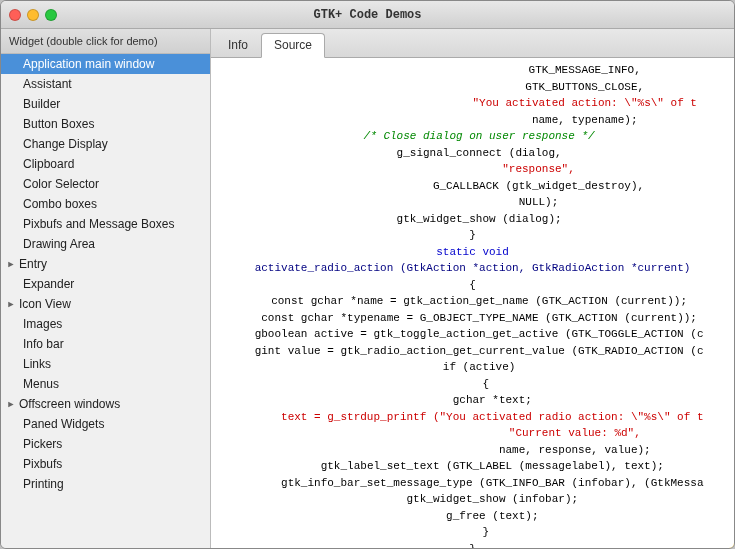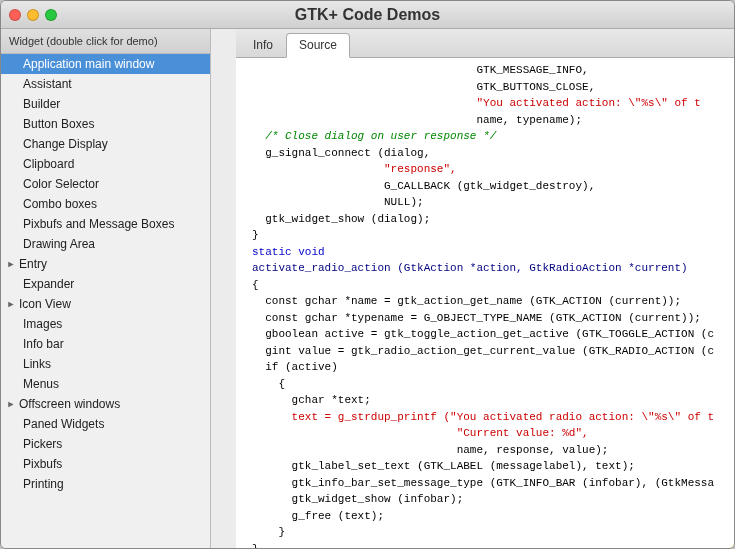--- a/index.html
+++ b/index.html
@@ -41,29 +41,29 @@
       border-radius: 50%;
       border: 1px solid rgba(0,0,0,0.2);
     }
     .tl-close { background: #ff5f57; }
     .tl-min { background: #febc2e; }
     .tl-max { background: #28c840; }
     .title-text {
       position: absolute;
       left: 50%;
       transform: translateX(-50%);
-      font-size: 16px;
+      font-size: 12px;
       font-weight: bold;
       color: #333;
+      font-family: Liberation Mono, monospace;
     }
     .content-area {
       display: flex;
       flex: 1;
       overflow: hidden;
-      gap: 25px;
     }
     .sidebar {
       width: 210px;
       min-width: 210px;
       background: #f0f0f0;
       border-right: 1px solid #bbb;
       display: flex;
       flex-direction: column;
       overflow: hidden;
     }
@@ -134,20 +134,21 @@
     }
     .code-area {
       flex: 1;
       overflow: auto;
       background: white;
       padding: 4px 16px;
       font-family: 'Menlo', 'Monaco', 'Courier New', monospace;
       font-size: 11px;
       line-height: 1.5;
       color: #000;
+      text-align: center;
     }
     .code-line {
       display: block;
       white-space: pre;
     }
     .kw { color: #0000cc; }
     .str { color: #cc0000; }
     .comment { color: #008800; font-style: italic; }
     .func { color: #000080; }
   </style>

